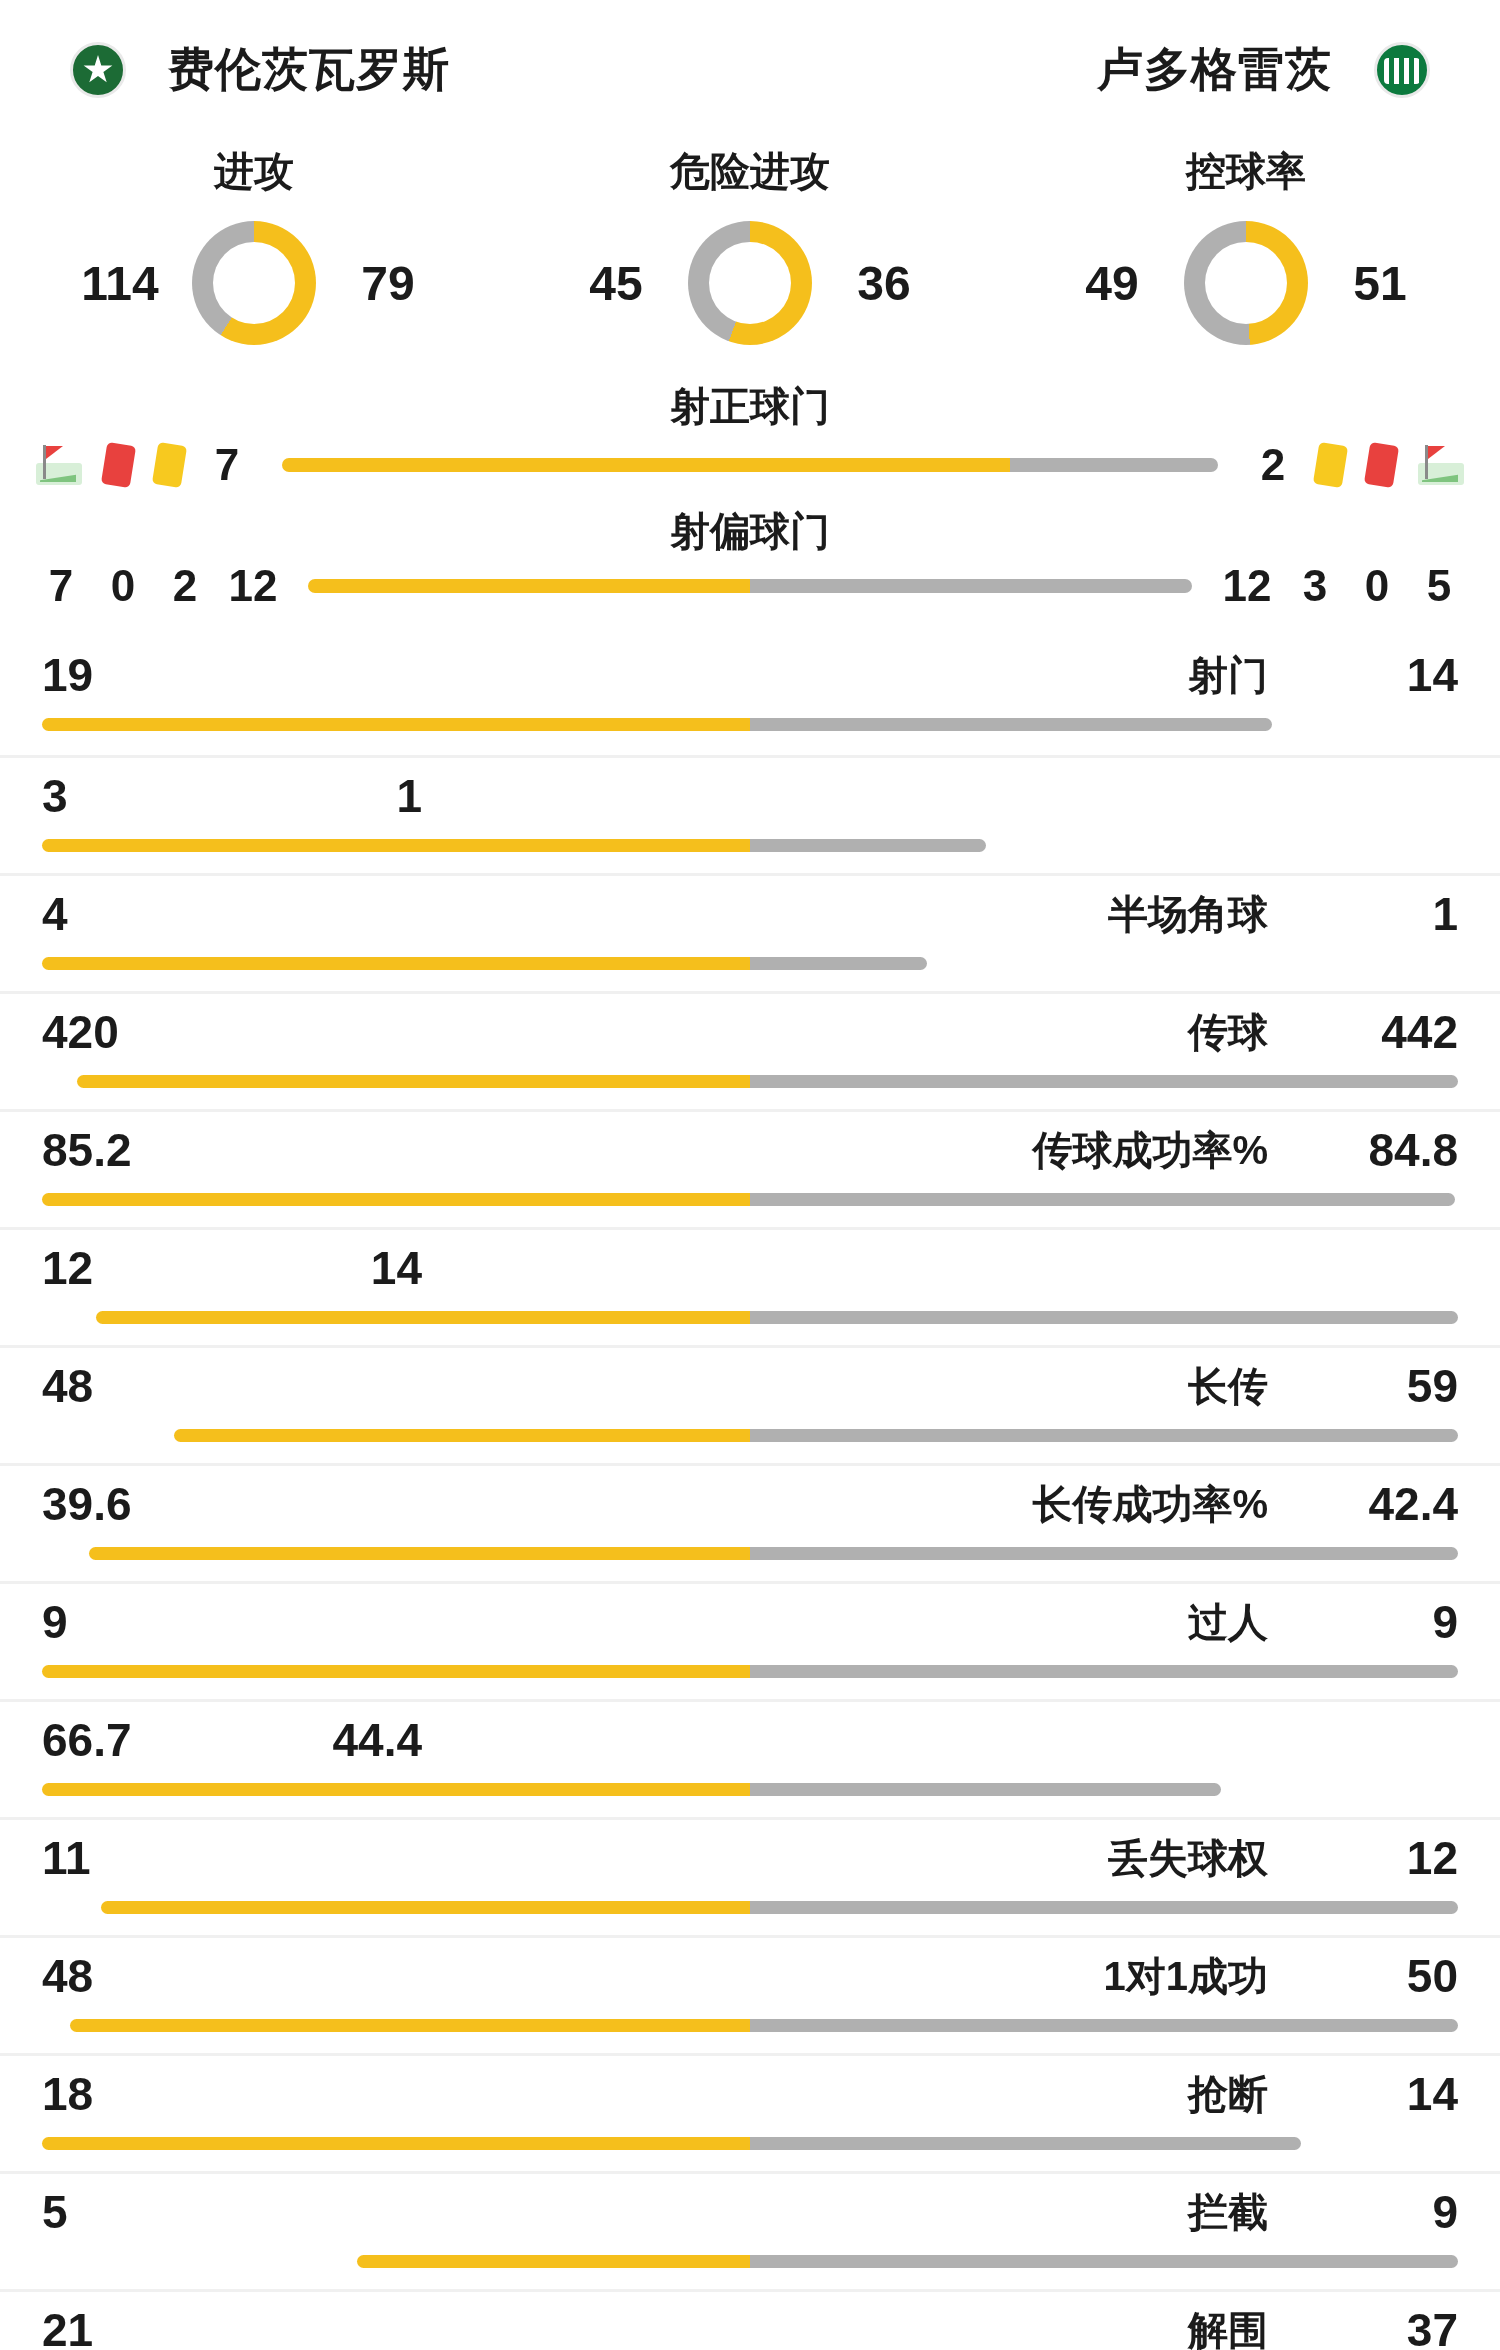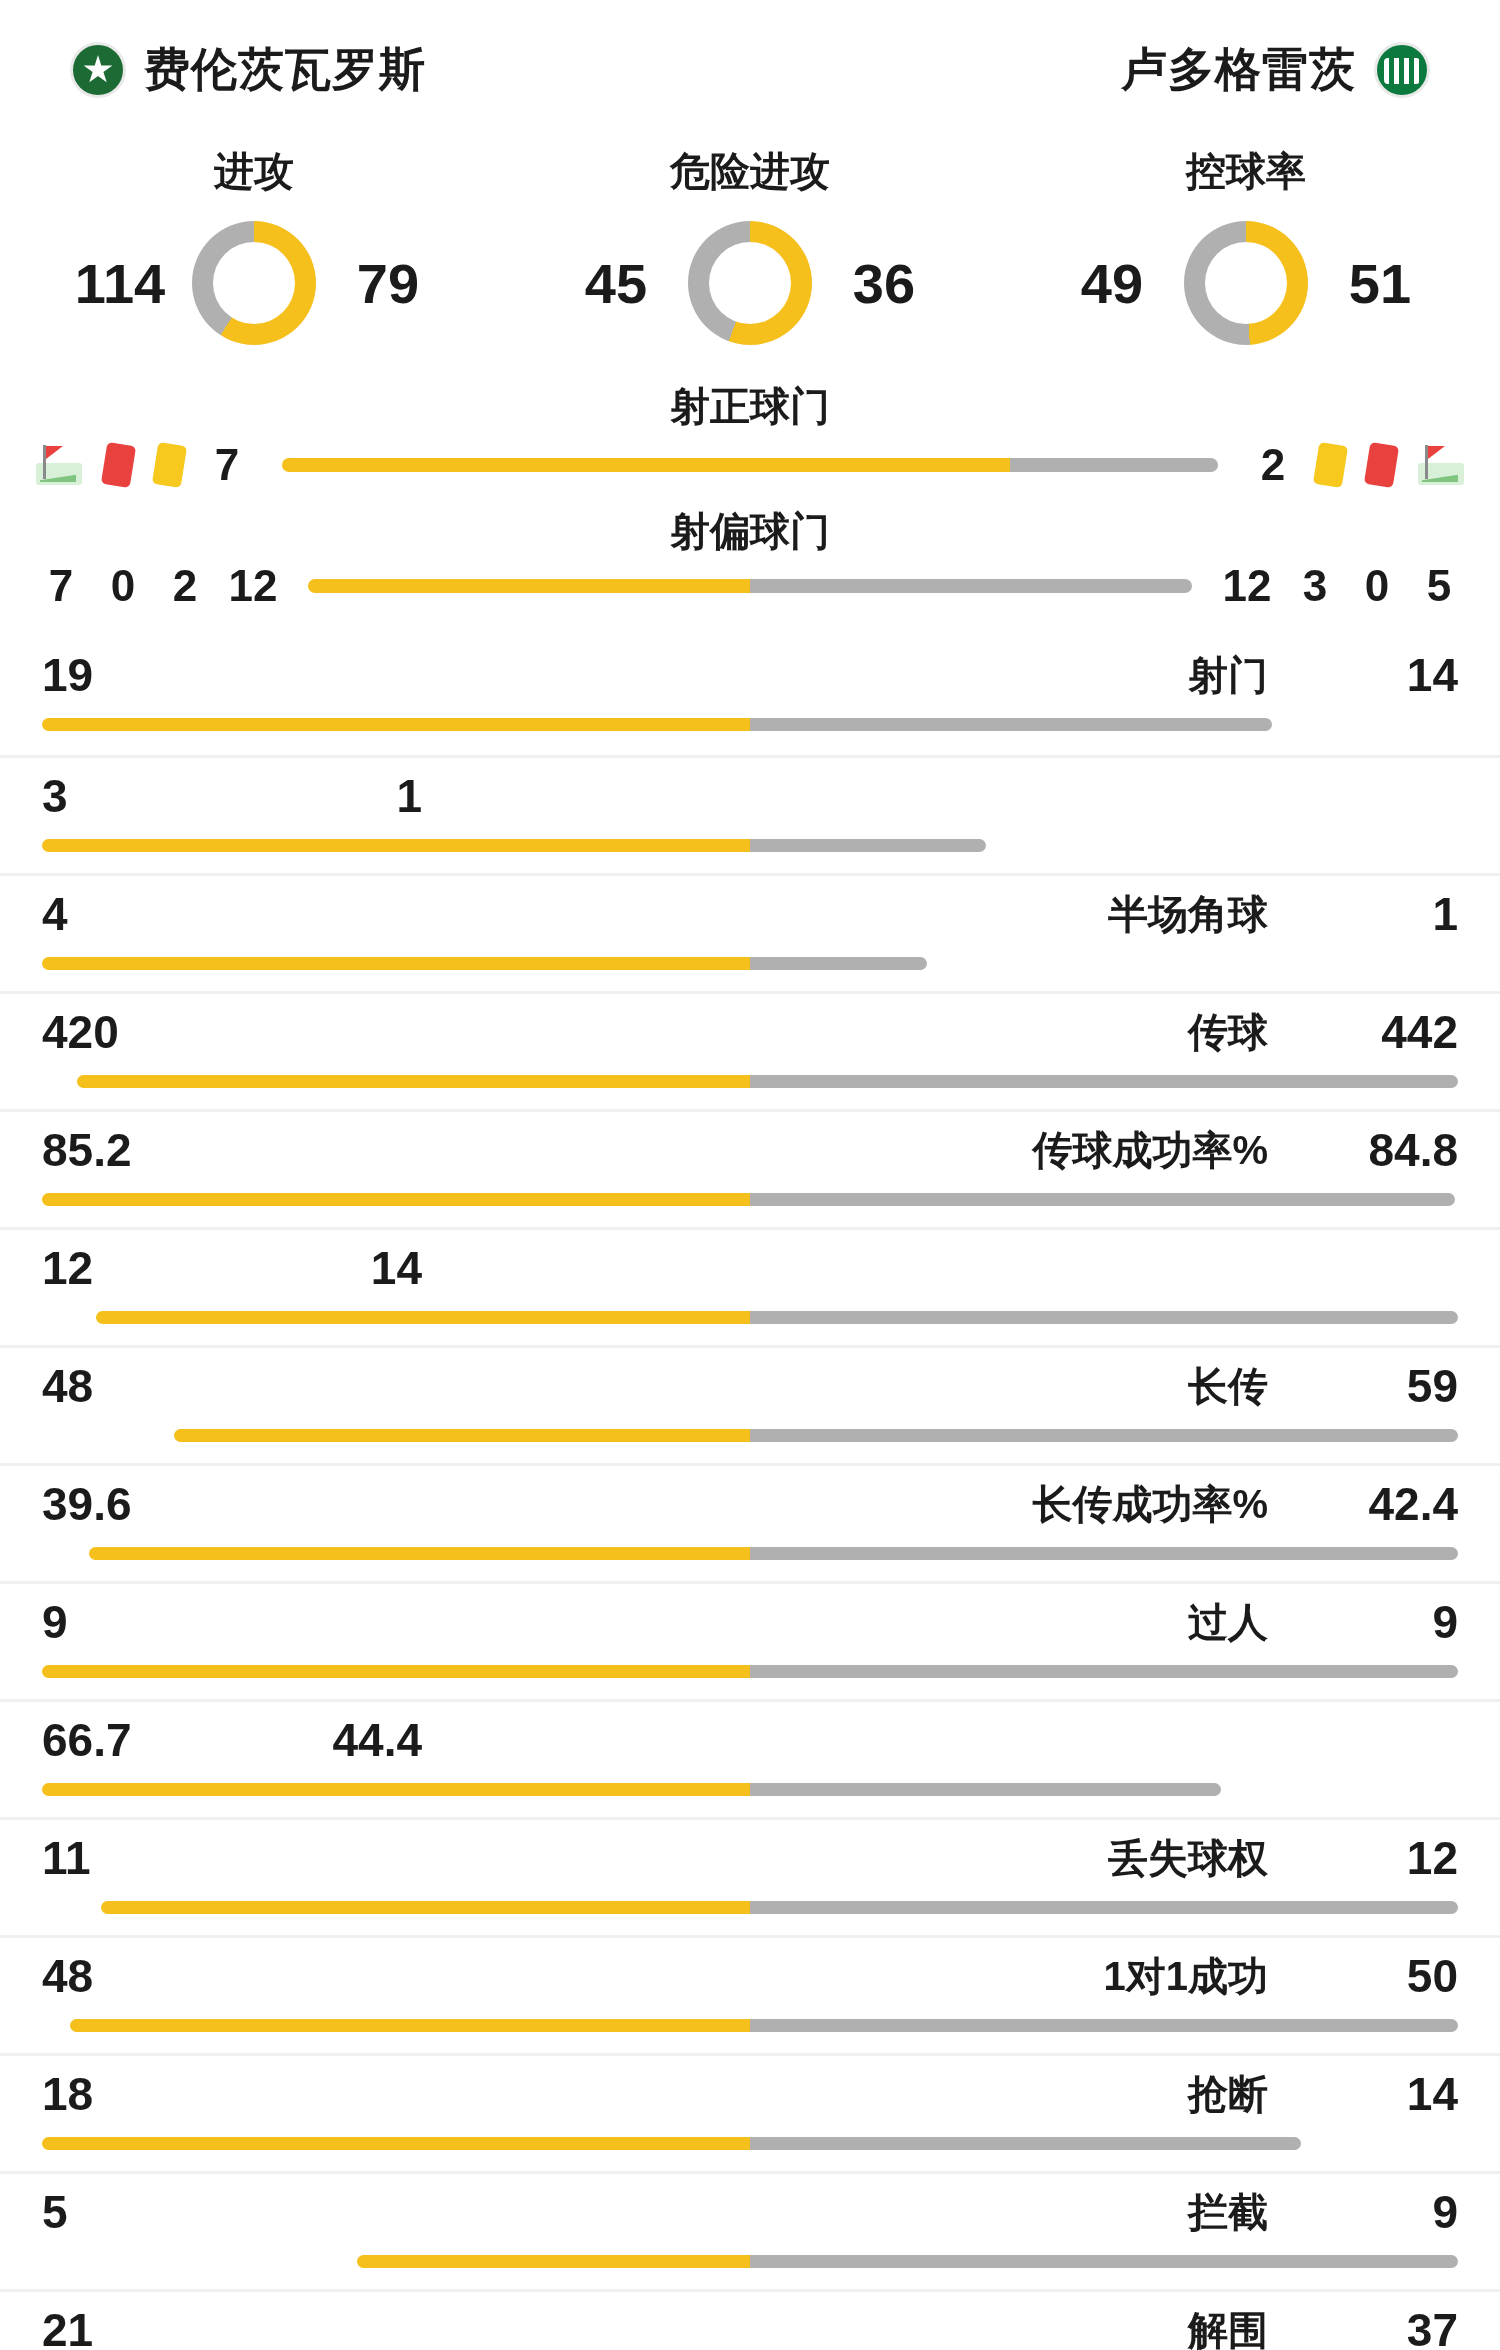--- a/index.html
+++ b/index.html
@@ -16,21 +16,21 @@
   
   .header {
     height: 140px;
     display: flex;
     align-items: center;
     padding: 0 70px;
   }
   .team {
     display: flex;
     align-items: center;
-    gap: 18px;
+    gap: 42px;
   }
   .team.right { margin-left: auto; }
   .team-name {
     font-size: 46px;
     font-weight: bold;
     letter-spacing: 1px;
   }
   .crest {
     width: 56px;
     height: 56px;
@@ -82,21 +82,21 @@
     font-size: 40px;
     font-weight: bold;
     margin-bottom: 22px;
   }
   .donut-line {
     display: flex;
     align-items: center;
     gap: 26px;
   }
   .donut-val {
-    font-size: 56px;
+    font-size: 48px;
     font-weight: bold;
     min-width: 92px;
     text-align: center;
   }
   .donut {
     width: 124px;
     height: 124px;
     border-radius: 50%;
     position: relative;
   }

